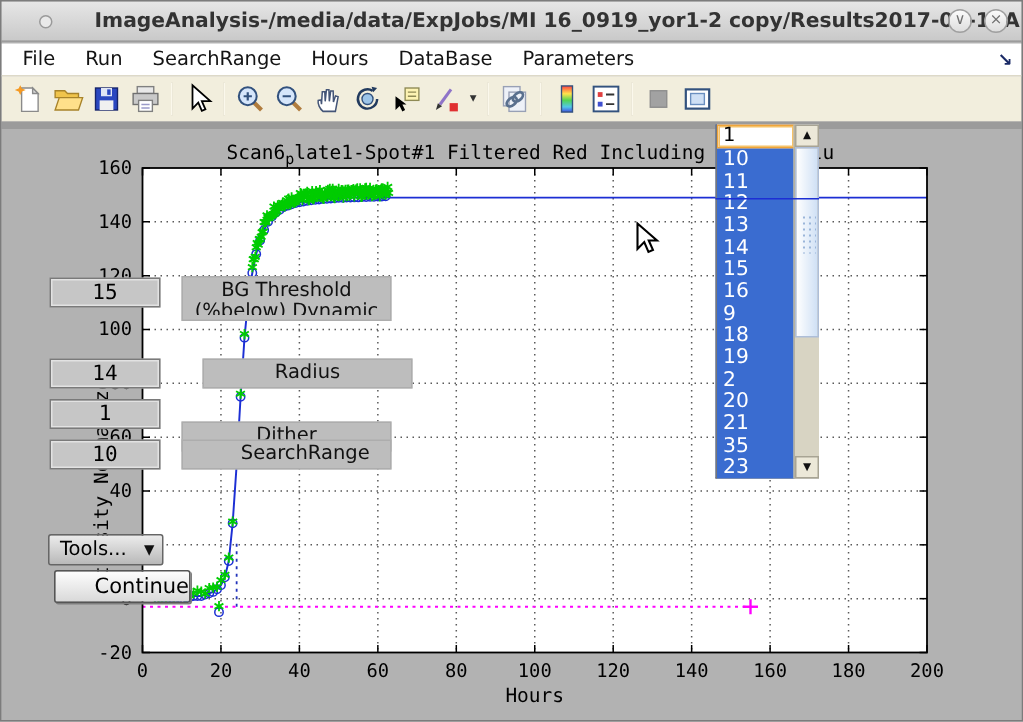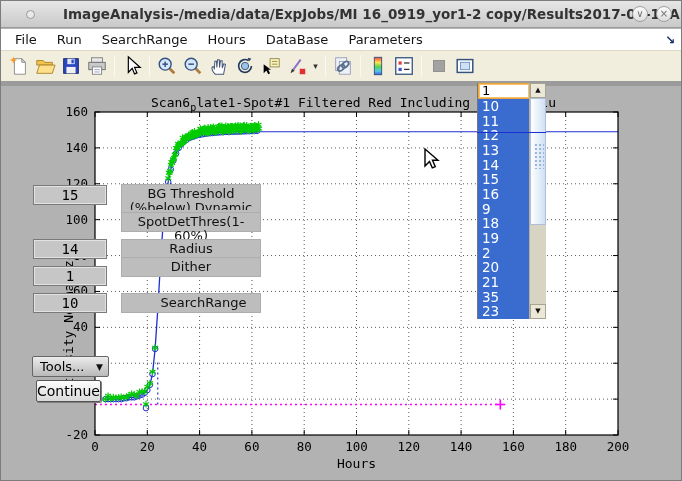--- a/index.html
+++ b/index.html
@@ -66,24 +66,24 @@
     font-size:13px;color:#111;text-align:center;line-height:14px;padding-top:2px;
   }
   .plaque .l2{height:9px;overflow:hidden;}
   #growth-dd{
     position:absolute;left:31px;top:355px;width:77px;height:21px;z-index:5;
     background:linear-gradient(#ececec,#b9b9b9);border:1px solid #666;border-radius:2px;
     font-size:13px;color:#000;line-height:19px;padding-left:7px;
   }
   #growth-dd .arr{position:absolute;right:5px;top:0;font-size:9px;line-height:20px;color:#111;}
   #continue-btn{
-    position:absolute;left:35px;top:379px;width:65px;height:22px;z-index:5;
+    position:absolute;left:35px;top:379px;width:91px;height:22px;z-index:5;
     background:linear-gradient(#fdfdfd,#d9d9d9);border:1px solid #555;
     box-shadow:1px 1px 0 #7e7e7e;border-radius:2px;
-    font-size:14px;color:#000;text-align:left;line-height:20px;
+    font-size:14px;color:#000;text-align:right;line-height:20px;
   }
   
   #listbox{
     position:absolute;left:476px;top:82px;width:69px;height:236px;z-index:8;
     background:#3a6cd0;border-left:1px solid #777;border-bottom:1px solid #777;
   }
   #lb-editor{
     position:absolute;left:0;top:0;width:52px;height:16px;
     background:#fff;border:1px solid #efa43a;box-shadow:inset 0 0 0 1px #f5c268;
     font-size:13px;line-height:14px;color:#000;padding-left:3px;
@@ -923,27 +923,26 @@
 
   <div id="plot-title"><span>Scan6</span><sub>p</sub><span>late1-Spot#1 Filtered Red Including 2Deriv Blu</span></div>
   <div id="ylabel">Intensity Normalized</div>
 
   <div class="field" style="top:184px;">15</div>
   <div class="plaque" style="top:183px;height:30px;">
     <div>BG Threshold</div>
     <div class="l2">(%below) Dynamic</div>
   </div>
 
-  <div class="plaque" style="top:211px;height:20px;">SpotDetThres(1-60%)</div>
 
   <div class="field" style="top:238px;">14</div>
-  <div class="plaque" style="top:238px;height:20px;">Radius</div>
+  <div class="plaque" style="top:238px;height:20px;margin-left:14px;">Radius</div>
 
   <div class="field" style="top:265px;">1</div>
-  <div class="plaque" style="top:256px;height:20px;">Dither</div>
+  <div class="plaque" style="top:280px;height:20px;">Dither</div>
 
   <div class="field" style="top:292px;">10</div>
   <div class="plaque" style="top:292px;height:20px;padding-left:25px;">SearchRange</div>
 
   <div id="growth-dd">
     <span>Tools...</span>
     <span class="arr">▼</span>
   </div>
   <div id="continue-btn">Continue</div>
 

